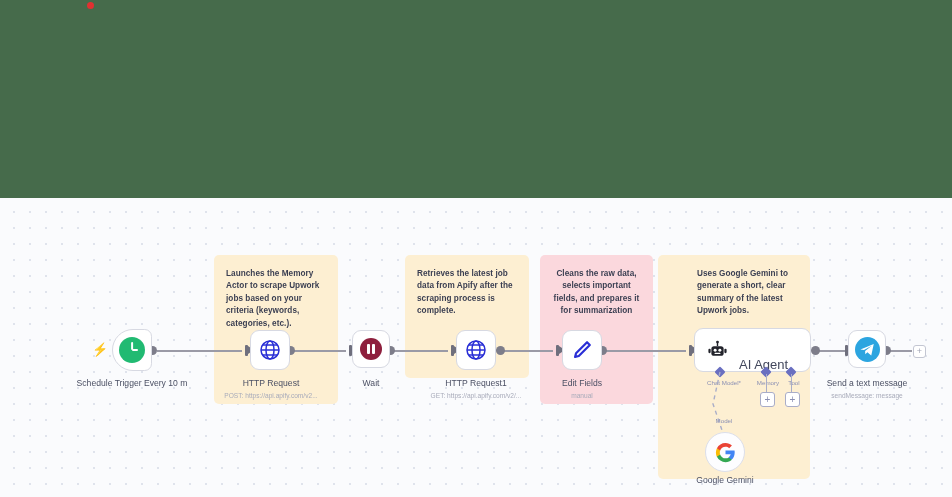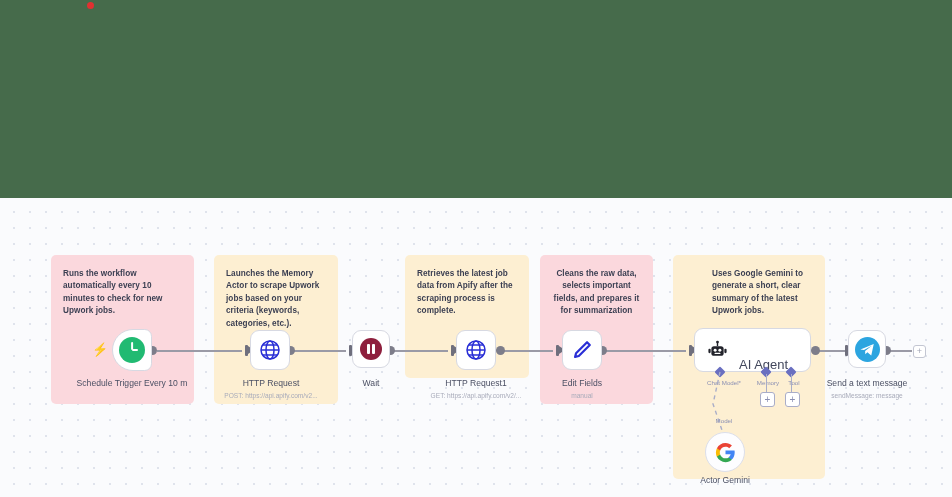--- a/index.html
+++ b/index.html
@@ -158,37 +158,34 @@
 <body>
 
 <div id="root">
 
   <div class="top-band">
     <div class="red-dot"></div>
   </div>
 
   <div class="canvas">
 
-    <div class="sticky pink" style="left:51px;top:57px;width:143px;height:149px;">
-      <div class="sticky-text">Runs the workflow automatically every 10 minutes to check for new Upwork jobs.</div>
-    </div>
 
     <div class="sticky yellow" style="left:214px;top:57px;width:124px;height:149px;">
       <div class="sticky-text">Launches the Memory Actor to scrape Upwork jobs based on your criteria (keywords, categories, etc.).</div>
     </div>
 
     <div class="sticky yellow" style="left:405px;top:57px;width:124px;height:123px;">
       <div class="sticky-text">Retrieves the latest job data from Apify after the scraping process is complete.</div>
     </div>
 
     <div class="sticky pink" style="left:540px;top:57px;width:113px;height:149px;text-align:center;">
       <div class="sticky-text">Cleans the raw data, selects important fields, and prepares it for summarization</div>
     </div>
 
-    <div class="sticky yellow" style="left:673px;top:57px;width:152px;height:224px;padding-left:39px;">
+    <div class="sticky yellow" style="left:658px;top:57px;width:152px;height:224px;padding-left:39px;">
       <div class="sticky-text">Uses Google Gemini to generate a short, clear summary of the latest Upwork jobs.</div>
     </div>
 
     <div class="wire" style="left:157px;top:152px;width:85px;"></div>
     <div class="wire" style="left:290px;top:152px;width:56px;"></div>
     <div class="wire" style="left:390px;top:152px;width:58px;"></div>
     <div class="wire" style="left:500px;top:152px;width:53px;"></div>
     <div class="wire" style="left:602px;top:152px;width:84px;"></div>
     <div class="wire" style="left:815px;top:152px;width:32px;"></div>
     <div class="wire" style="left:886px;top:152px;width:26px;"></div>
@@ -291,21 +288,21 @@
     <div class="port-diamond" style="left:720px;top:236px;"></div>
 
     <div class="gemini-node" style="left:705px;top:234px;">
       <svg width="21" height="21" viewBox="0 0 48 48">
         <path fill="#4285F4" d="M45 24c0-1.6-.15-3.15-.4-4.6H24v8.7h11.8c-.5 2.7-2.05 5-4.35 6.55v5.45h7.05C42.6 36.2 45 30.6 45 24z"></path>
         <path fill="#34A853" d="M24 46c5.9 0 10.85-1.95 14.5-5.3l-7.05-5.45c-1.95 1.3-4.45 2.1-7.45 2.1-5.7 0-10.55-3.85-12.3-9.05H4.4v5.65C8.05 41.3 15.4 46 24 46z"></path>
         <path fill="#FBBC05" d="M11.7 28.3c-.45-1.3-.7-2.7-.7-4.3s.25-3 .7-4.3V14H4.4A21.9 21.9 0 0 0 2 24c0 3.55.85 6.9 2.4 9.95l7.3-5.65z"></path>
         <path fill="#EA4335" d="M24 10.75c3.2 0 6.1 1.1 8.4 3.3l6.25-6.25C34.85 4.3 29.9 2 24 2 15.4 2 8.05 6.7 4.4 14l7.3 5.65c1.75-5.2 6.6-8.9 12.3-8.9z"></path>
       </svg>
     </div>
-    <div class="node-label" style="left:679px;top:277px;width:92px;">Actor Gemini</div>
+    <div class="node-label" style="left:679px;top:277px;width:92px;">Google Gemini</div>
 
     <div class="node" style="left:848px;top:132px;width:38px;height:38px;">
       <div class="tg">
         <svg width="25" height="25" viewBox="0 0 24 24" style="position:absolute;left:0;top:0;">
           <path d="M5.2 11.9 L18 6.6 L15.6 17.8 L11.9 14.7 L9.9 16.6 L9.7 13.4 L16.1 8.4 L8.6 12.5 Z" fill="#ffffff"></path>
         </svg>
       </div>
     </div>
     <div class="node-label" style="left:820px;top:180px;width:94px;">Send a text message</div>
     <div class="node-sub" style="left:820px;top:194px;width:94px;">sendMessage: message</div>

